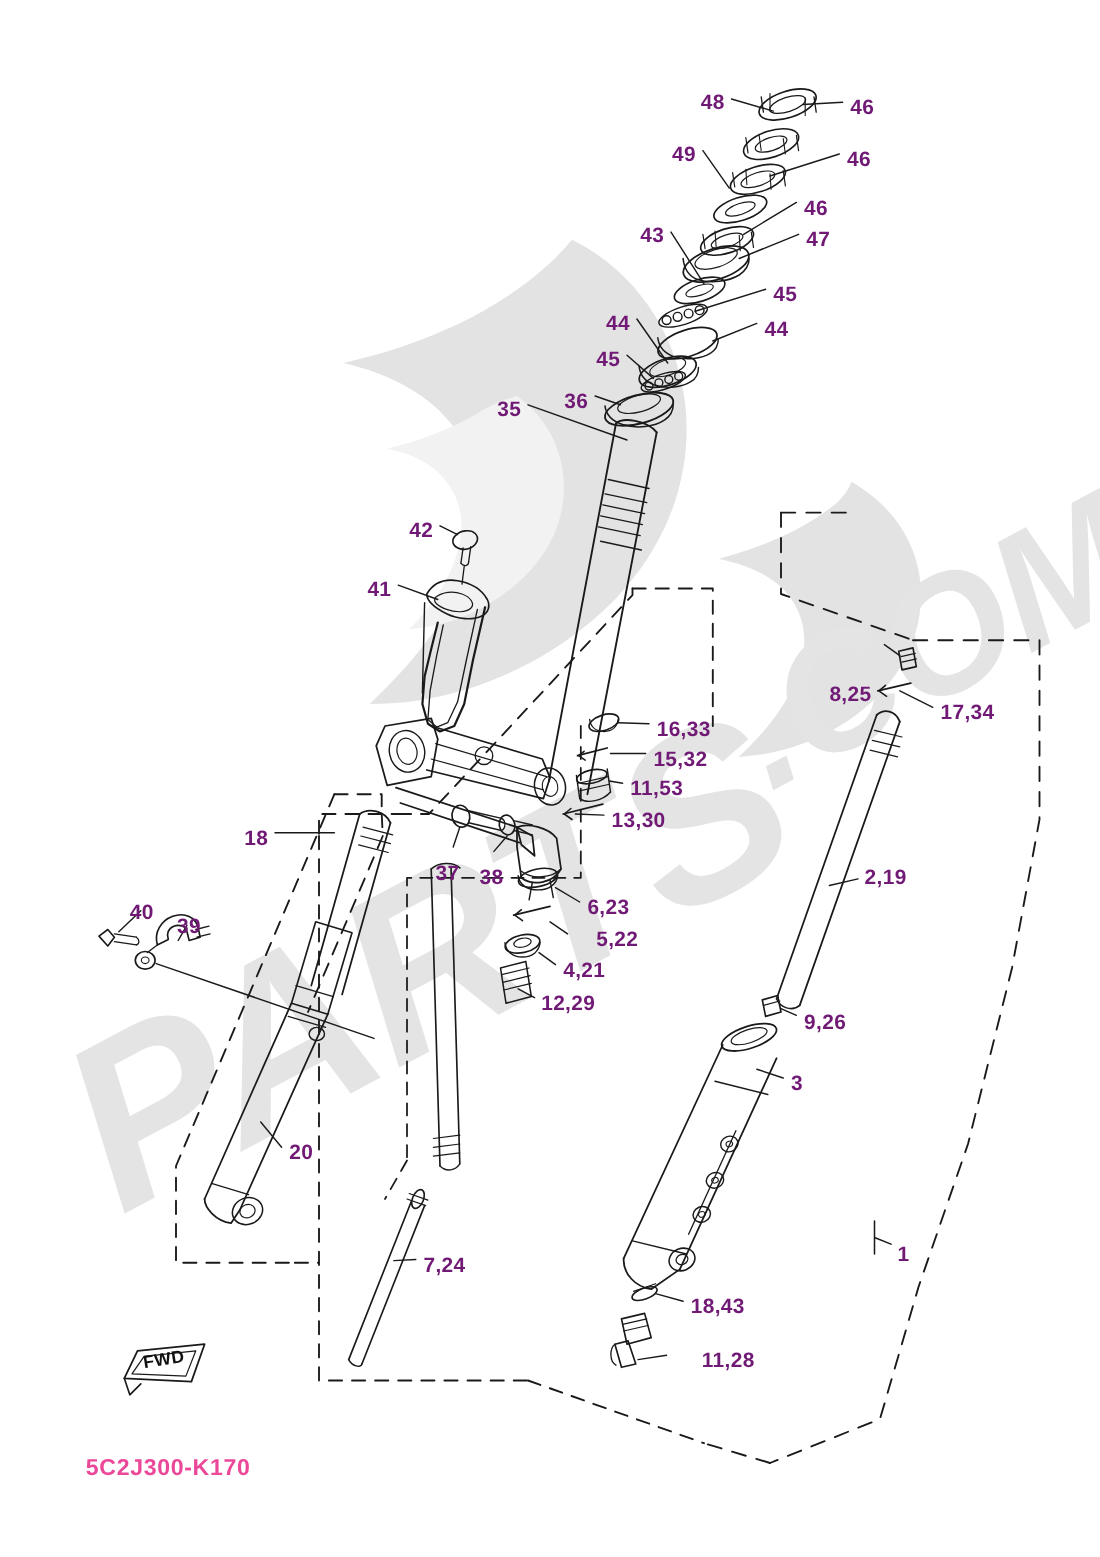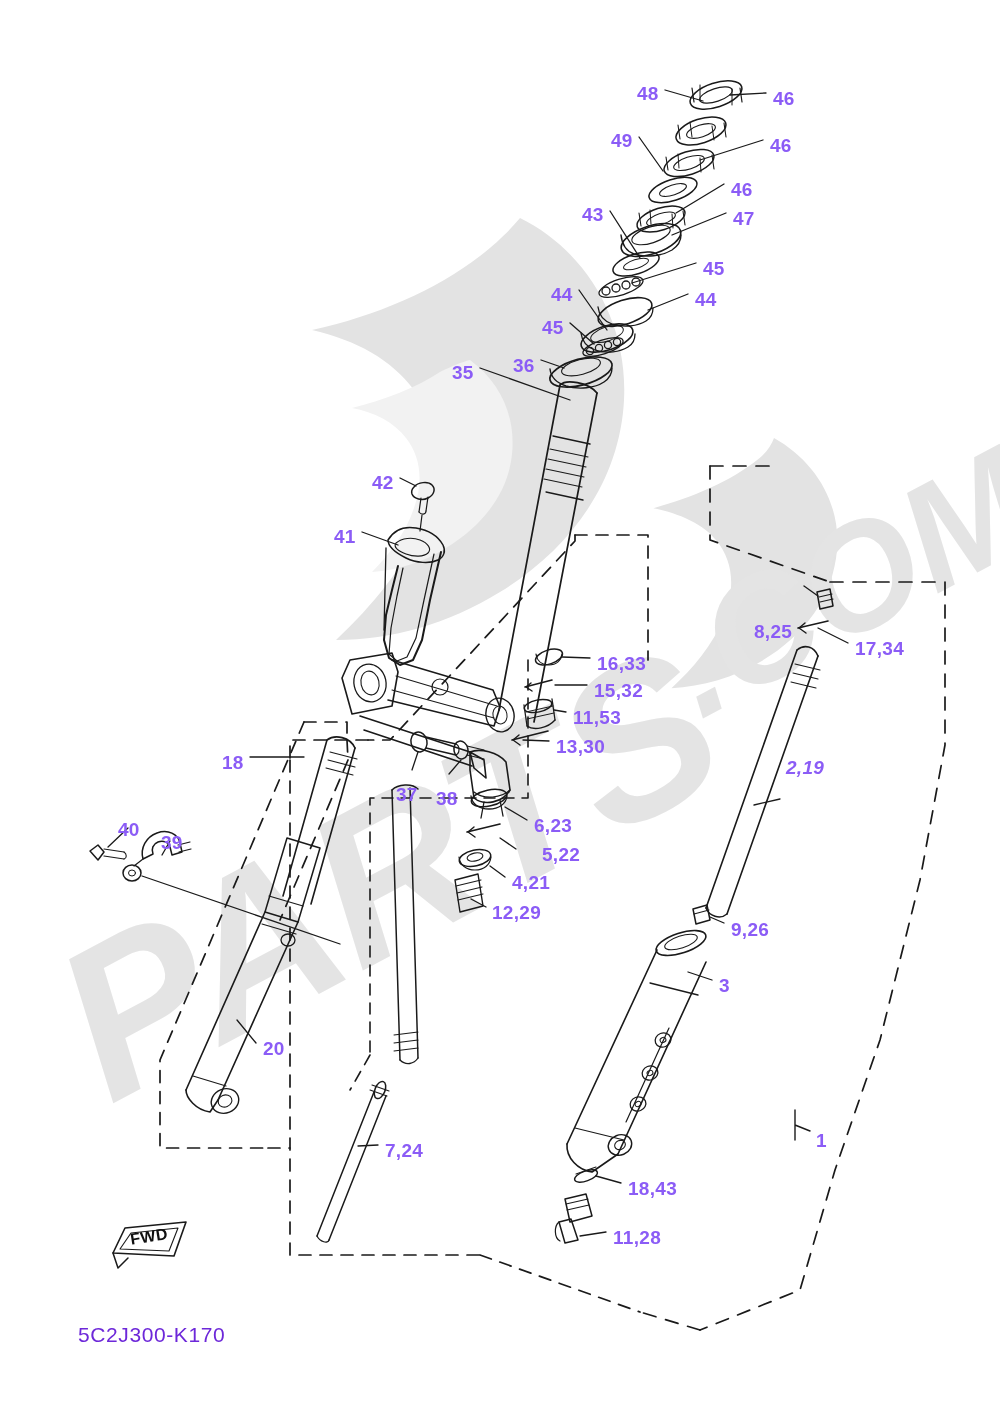--- a/index.html
+++ b/index.html
@@ -1,24 +1,24 @@
 <!DOCTYPE html>
 <html><head>
 <meta charset="utf-8">
 <style>
   html,body{margin:0;padding:0;background:#ffffff;}
   body{width:1000px;height:1415px;position:relative;overflow:hidden;
        font-family:"Liberation Sans",sans-serif;}
   #stage{position:absolute;left:0;top:0;width:1000px;height:1415px;background:#fff;}
   #art{position:absolute;left:0;top:0;width:1000px;height:1415px;}
   .lbl{position:absolute;font-family:"Liberation Sans",sans-serif;font-weight:bold;
-       color:#8b5cf6;font-size:19px;letter-spacing:0.3px;white-space:nowrap;
+       color:#701a75;font-size:19px;letter-spacing:0.3px;white-space:nowrap;
        line-height:19px;}
-  .partcode{position:absolute;font-family:"Liberation Sans",sans-serif;font-weight:normal;
-       font-size:21px;color:#6d28d9;letter-spacing:0.6px;white-space:nowrap;}
+  .partcode{position:absolute;font-family:"Liberation Sans",sans-serif;font-weight:bold;
+       font-size:21px;color:#ec4899;letter-spacing:0.6px;white-space:nowrap;}
   .fwdtxt{position:absolute;font-family:"Liberation Sans",sans-serif;font-weight:bold;
        font-size:16px;color:#101010;letter-spacing:0.5px;}
 </style>
 </head>
 <body>
 
 <div id="stage">
 
   <svg id="art" viewBox="0 0 1000 1415">
     <defs>
@@ -451,32 +451,32 @@
   <div class="lbl" style="left:334px;top:527px;">41</div>
   <div class="lbl" style="left:754px;top:582px;margin-top:40px;">8,25</div>
   <div class="lbl" style="left:855px;top:639px;">17,34</div>
   <div class="lbl" style="left:597px;top:654px;">16,33</div>
   <div class="lbl" style="left:594px;top:681px;">15,32</div>
   <div class="lbl" style="left:573px;top:708px;">11,53</div>
   <div class="lbl" style="left:556px;top:737px;">13,30</div>
   <div class="lbl" style="left:222px;top:753px;text-align:center;">18</div>
   <div class="lbl" style="left:396px;top:785px;">37</div>
   <div class="lbl" style="left:436px;top:789px;">38</div>
-  <div class="lbl" style="left:786px;top:758px;font-style:italic;">2,19</div>
+  <div class="lbl" style="left:786px;top:789px;">2,19</div>
   <div class="lbl" style="left:534px;top:816px;">6,23</div>
   <div class="lbl" style="left:118px;top:820px;">40</div>
   <div class="lbl" style="left:161px;top:833px;">39</div>
   <div class="lbl" style="left:522px;top:845px;margin-left:20px;">5,22</div>
   <div class="lbl" style="left:512px;top:873px;">4,21</div>
   <div class="lbl" style="left:731px;top:920px;">9,26</div>
   <div class="lbl" style="left:492px;top:903px;">12,29</div>
   <div class="lbl" style="left:719px;top:976px;">3</div>
   <div class="lbl" style="left:263px;top:1039px;">20</div>
   <div class="lbl" style="left:816px;top:1131px;">1</div>
   <div class="lbl" style="left:385px;top:1141px;">7,24</div>
   <div class="lbl" style="left:628px;top:1179px;">18,43</div>
-  <div class="lbl" style="left:613px;top:1228px;">11,28</div>
+  <div class="lbl" style="left:638px;top:1228px;">11,28</div>
 
   <div class="fwdtxt" style="left:129px;top:1231px;transform:rotate(-9deg);transform-origin:left top;">FWD</div>
 
   <div class="partcode" style="left:78px;top:1323px;">5C2J300-K170</div>
 
 </div>
 
 </body></html>

